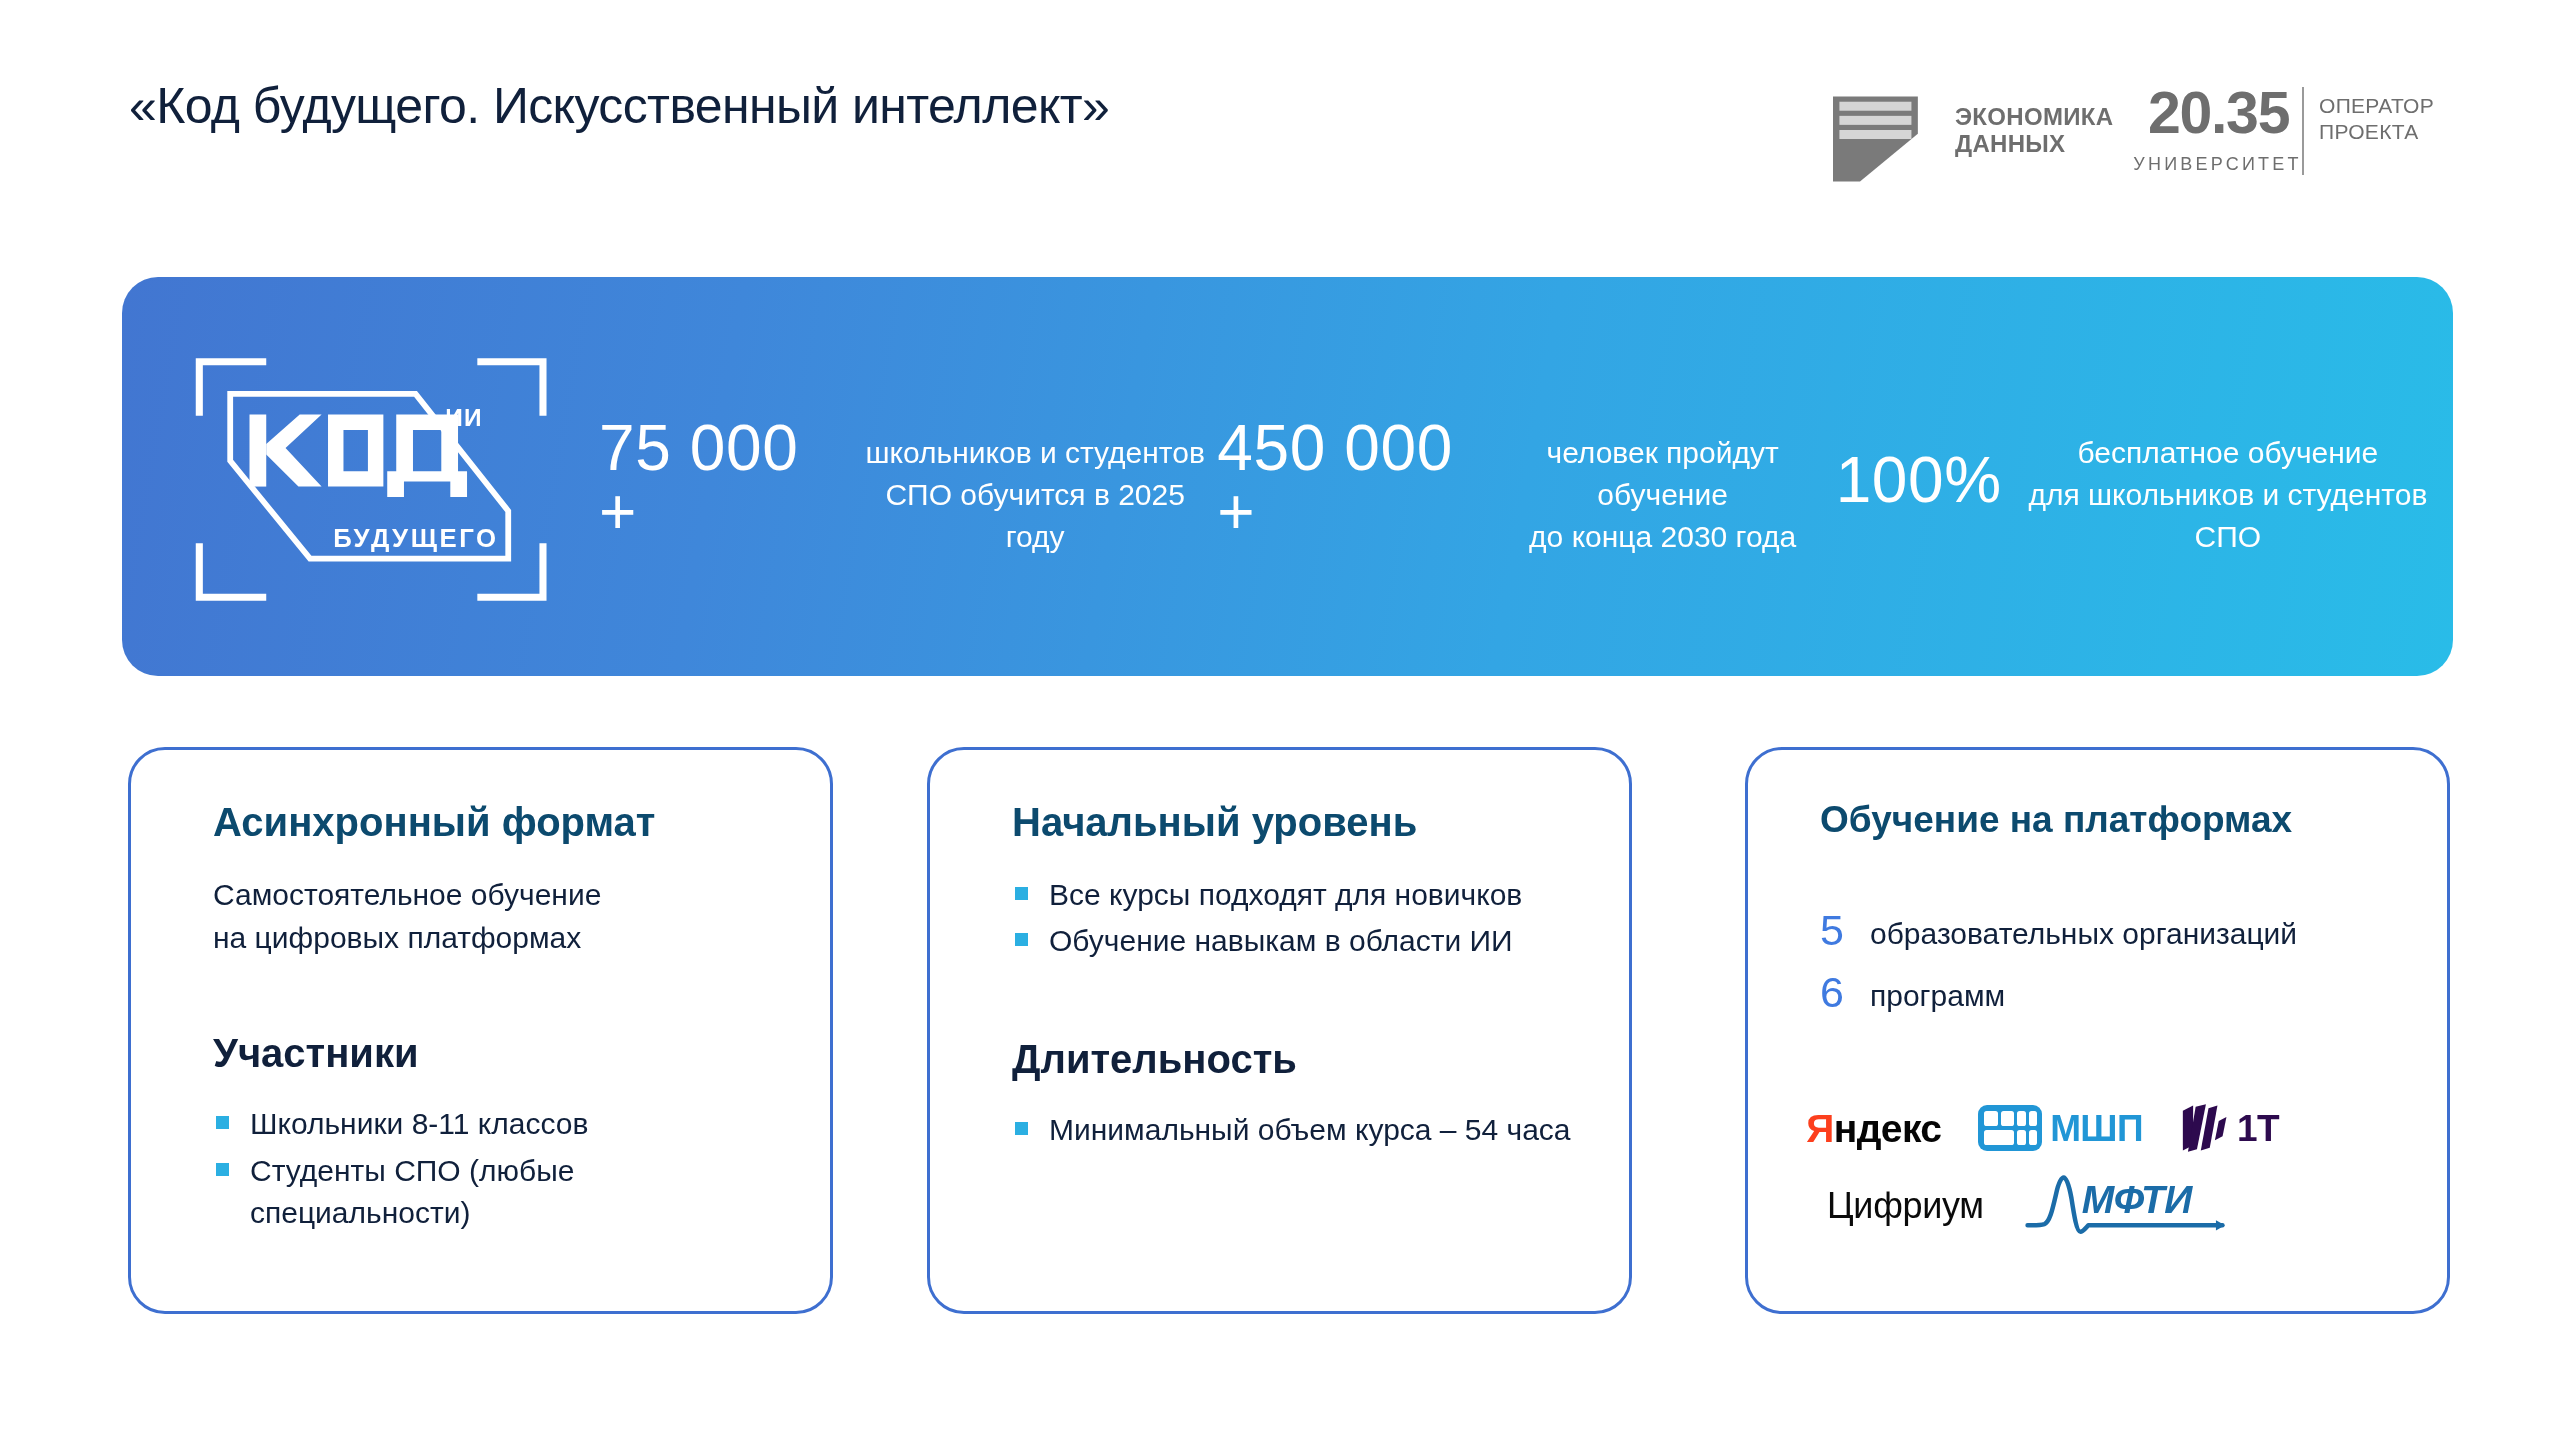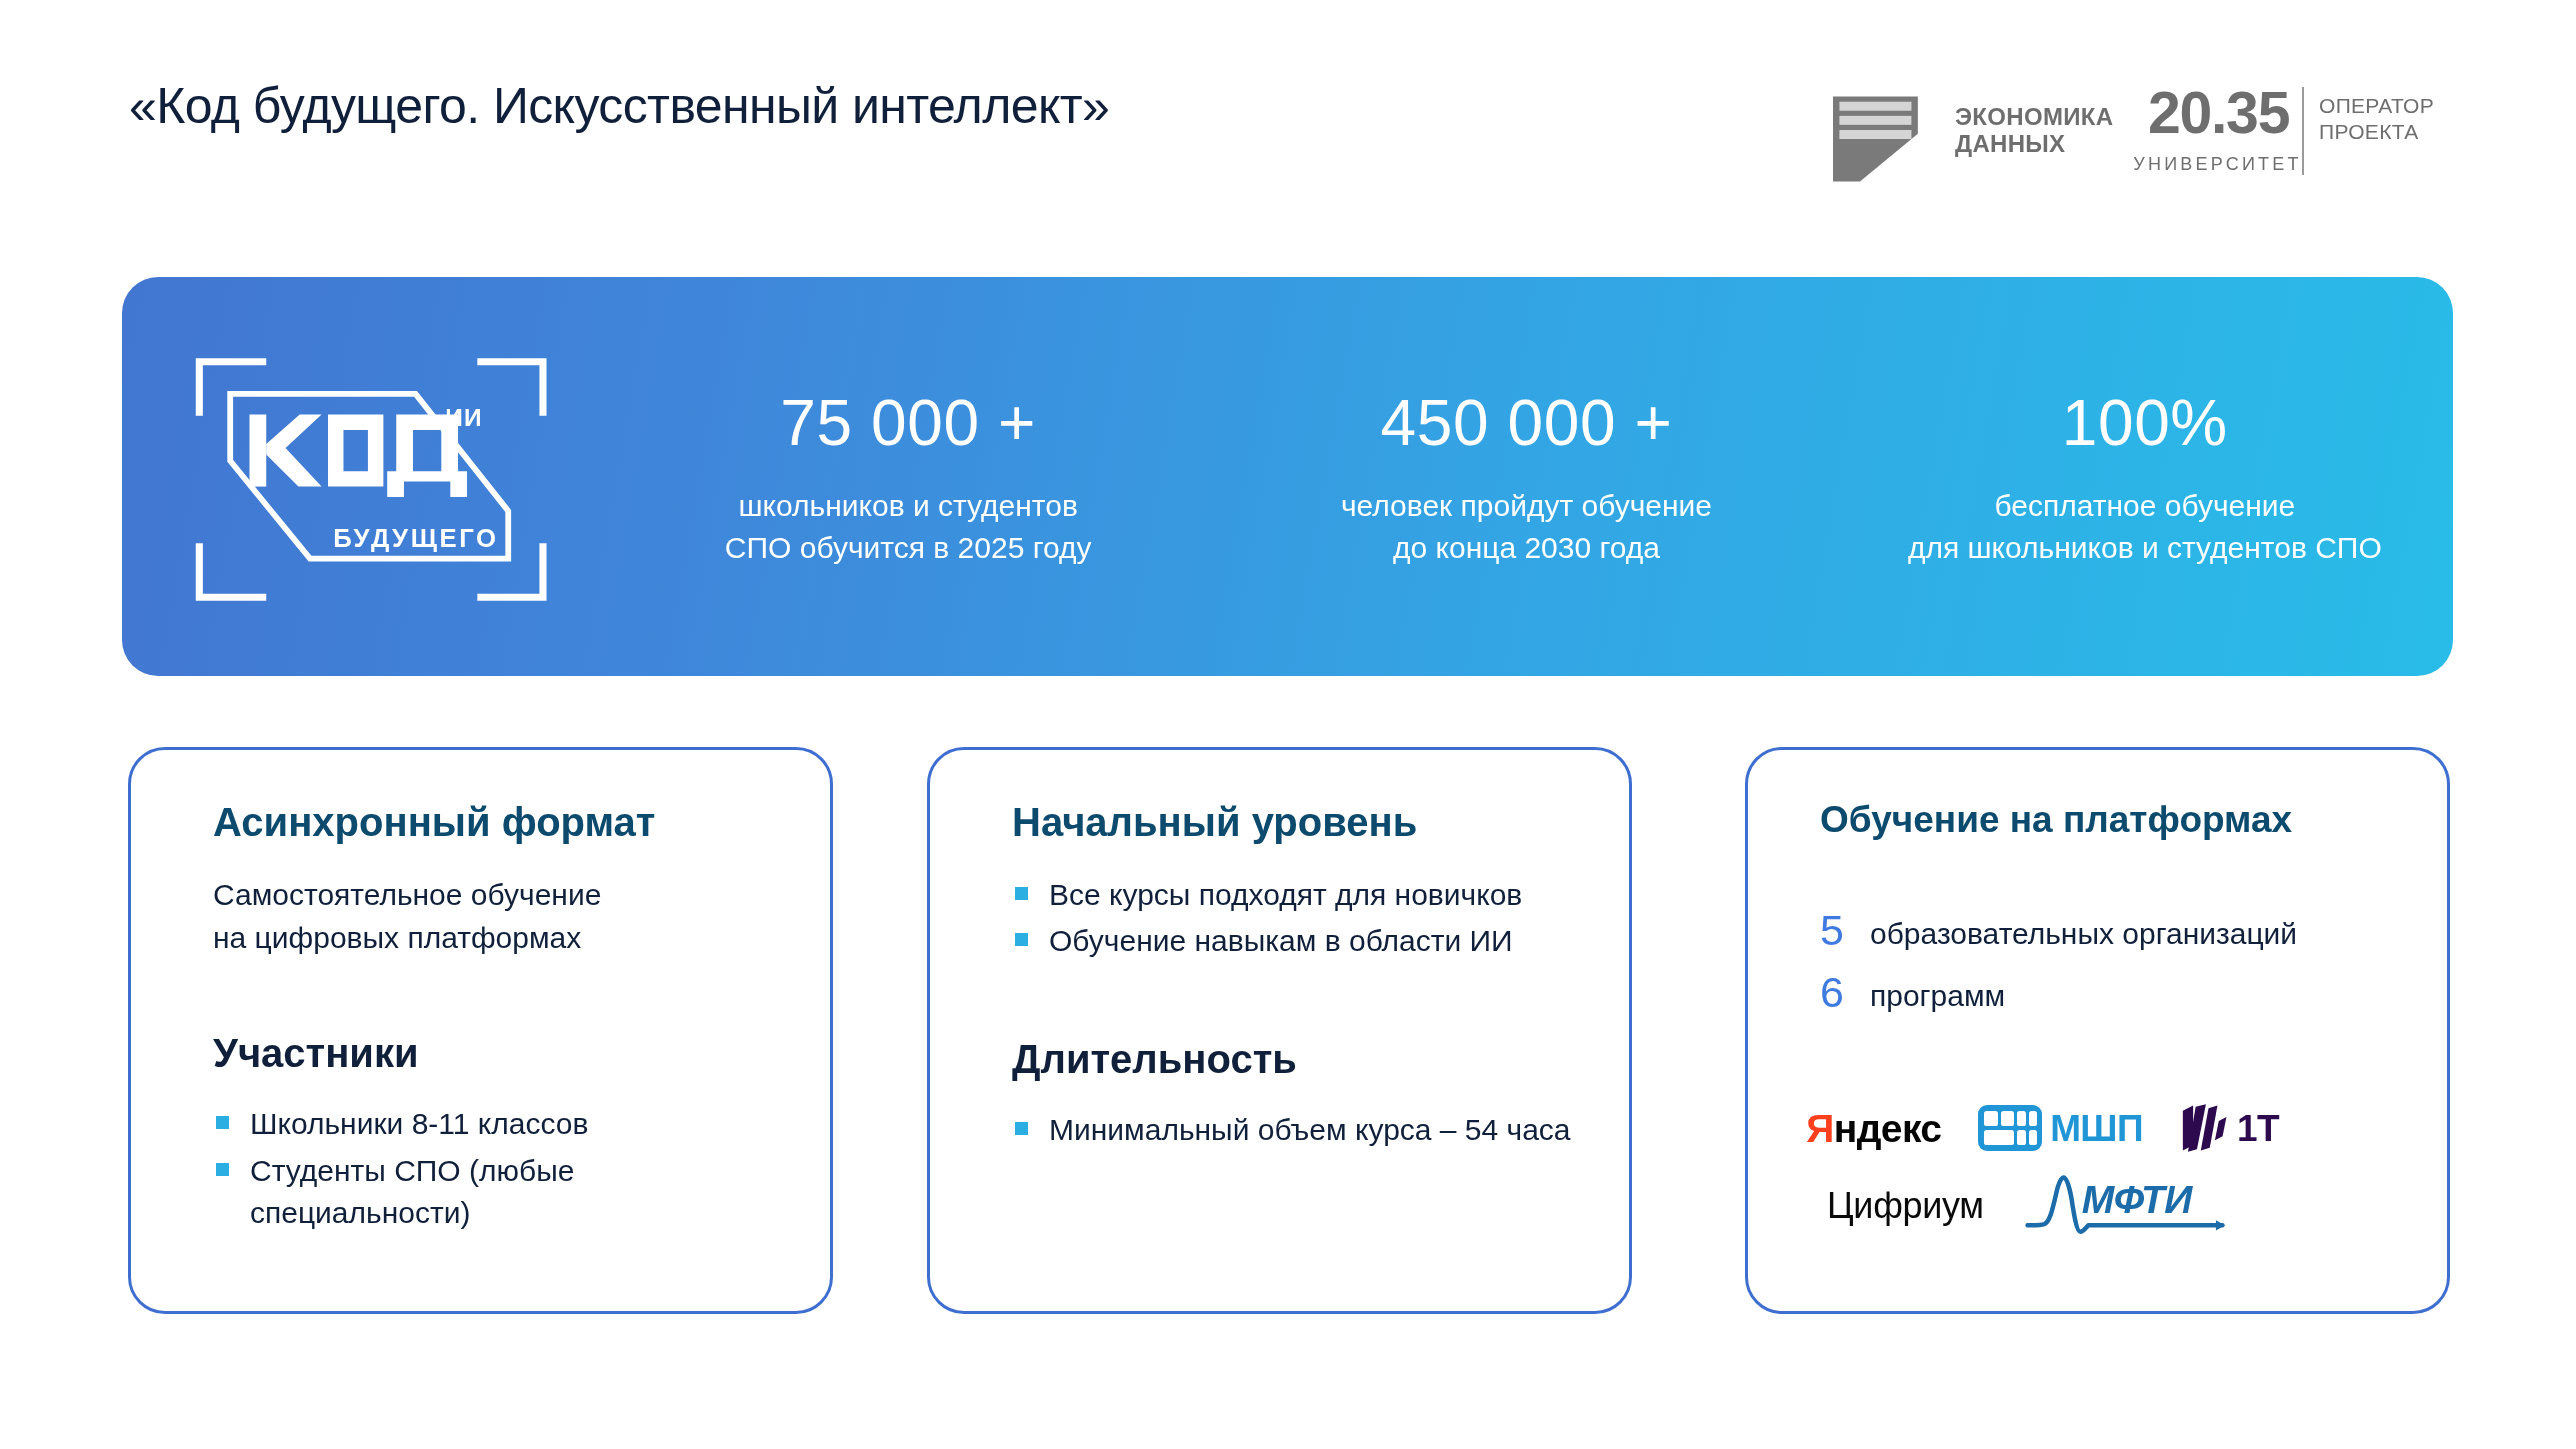--- a/index.html
+++ b/index.html
@@ -50,21 +50,21 @@
   }
 
   
   .banner{
     position:absolute;left:122px;top:277px;width:2331px;height:399px;
     border-radius:36px;
     background:linear-gradient(100deg,#4276d1 0%,#3f87da 26%,#33a5e4 60%,#29bce8 100%);
   }
   .kb-logo{position:absolute;left:68px;top:77px;width:361px;height:251px;}
   .stats{position:absolute;left:477px;top:0;width:1855px;height:399px;display:flex;}
-  .stat{flex:1;display:flex;flex-direction:column;align-items:center;justify-content:center;padding-top:6px;}
+  .stat{flex:1;display:flex;flex-direction:row;align-items:center;justify-content:center;padding-top:6px;}
   .stat-num{font-size:64px;font-weight:400;color:#ffffff;line-height:1;letter-spacing:0.6px;}
   .stat-desc{margin-top:30px;font-size:30px;line-height:1.4;color:#ffffff;text-align:center;font-weight:400;}
 
   
   .cards{position:absolute;left:0;top:747px;width:2576px;height:580px;}
   .card{
     position:absolute;top:0;height:567px;
     border:3.2px solid #3e6fd0;border-radius:37px;background:#ffffff;
     box-sizing:border-box;
   }

